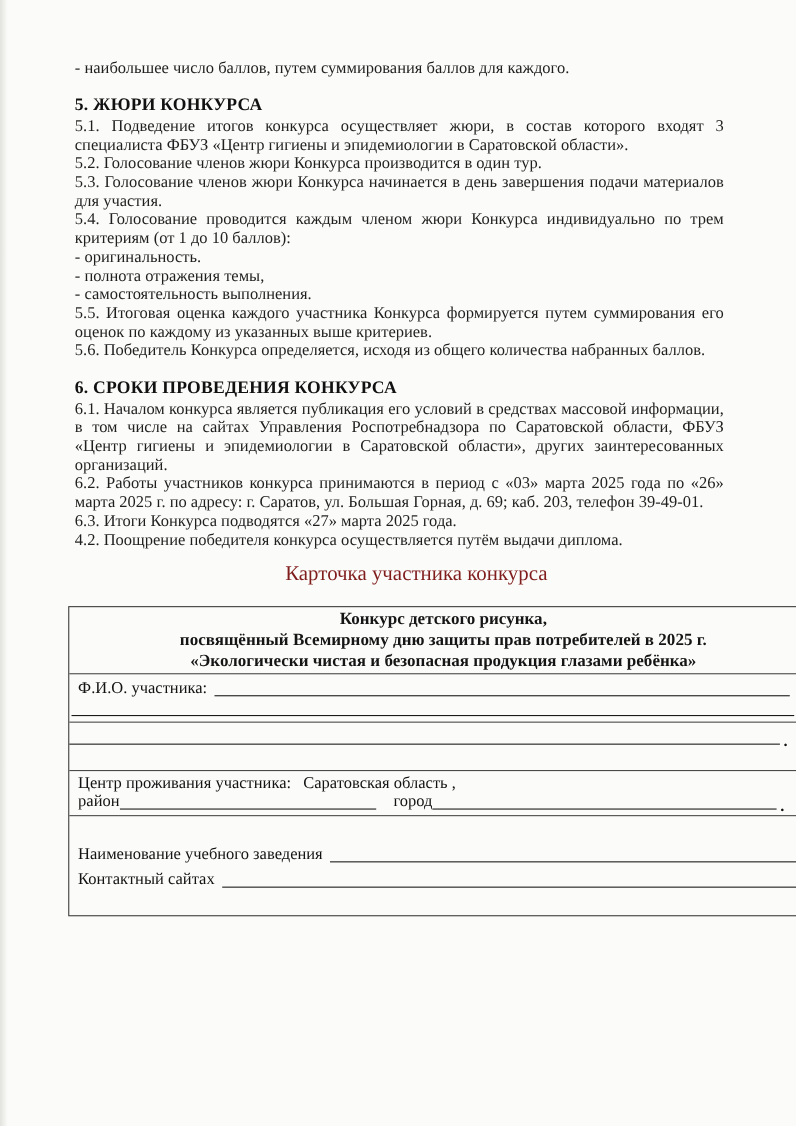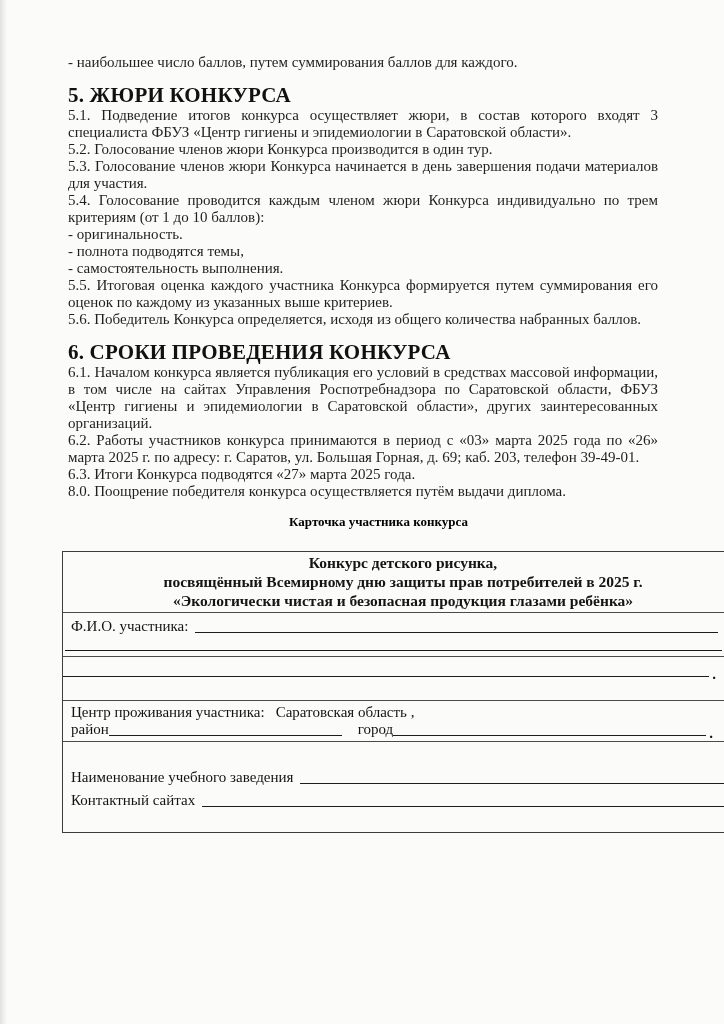--- a/index.html
+++ b/index.html
@@ -21,27 +21,27 @@
     pointer-events:none;
   }
 
   .doc {
     position:absolute; left:68px; top:54px; width:590px;
     font-size:15px; line-height:17px; color:#1f1f1f;
   }
   .para { margin:0; text-align:justify; }
   .para.nojust { text-align:left; }
   .sec-title {
-    font-size:21px; font-weight:bold; color:#111;
+    font-size:16px; font-weight:bold; color:#111;
     margin:16px 0 3px 0; line-height:17px; letter-spacing:.2px;
   }
 
   .card-wrap { position:absolute; left:62px; top:505px; width:633px; }
   .card-heading {
-    text-align:center; font-weight:bold; font-size:13px; color:#000000;
+    text-align:center; font-weight:normal; font-size:19px; color:#7f1d1d;
     margin:8px 0 0 0; line-height:17px;
   }
 
   .card {
     position:relative;
     margin-top:21px;
     box-sizing:border-box;
     width:682px;
     border:1.6px solid #3d3d3d;
     background:transparent;
@@ -97,30 +97,30 @@
 
   <div class="doc">
     <p class="para">- наибольшее число баллов, путем суммирования баллов для каждого.</p>
 
     <h2 class="sec-title">5. ЖЮРИ КОНКУРСА</h2>
     <p class="para">5.1. Подведение итогов конкурса осуществляет жюри, в состав которого входят 3 специалиста ФБУЗ «Центр гигиены и эпидемиологии в Саратовской области».</p>
     <p class="para">5.2. Голосование членов жюри Конкурса производится в один тур.</p>
     <p class="para">5.3. Голосование членов жюри Конкурса начинается в день завершения подачи материалов для участия.</p>
     <p class="para">5.4. Голосование проводится каждым членом жюри Конкурса индивидуально по трем критериям (от 1 до 10 баллов):</p>
     <p class="para nojust">- оригинальность.</p>
-    <p class="para nojust">- полнота подводятся темы,</p>
+    <p class="para nojust">- полнота отражения темы,</p>
     <p class="para nojust">- самостоятельность выполнения.</p>
     <p class="para">5.5. Итоговая оценка каждого участника Конкурса формируется путем суммирования его оценок по каждому из указанных выше критериев.</p>
     <p class="para">5.6. Победитель Конкурса определяется, исходя из общего количества набранных баллов.</p>
 
     <h2 class="sec-title">6. СРОКИ ПРОВЕДЕНИЯ КОНКУРСА</h2>
     <p class="para">6.1. Началом конкурса является публикация его условий в средствах массовой информации, в том числе на сайтах Управления Роспотребнадзора по Саратовской области, ФБУЗ «Центр гигиены и эпидемиологии в Саратовской области», других заинтересованных организаций.</p>
     <p class="para">6.2. Работы участников конкурса принимаются в период с «03» марта 2025 года по «26» марта 2025 г. по адресу: г. Саратов, ул. Большая Горная, д. 69; каб. 203, телефон 39-49-01.</p>
     <p class="para">6.3. Итоги Конкурса подводятся «27» марта 2025 года.</p>
-    <p class="para">8.0. Поощрение победителя конкурса осуществляется путём выдачи диплома.</p>
+    <p class="para">4.2. Поощрение победителя конкурса осуществляется путём выдачи диплома.</p>
   </div>
 
   <div class="card-wrap">
     <p class="card-heading">Карточка участника конкурса</p>
 
     <div class="card">
 
       <div class="row row-header">
         <div>Конкурс детского рисунка,</div>
         <div>посвящённый Всемирному дню защиты прав потребителей в 2025 г.</div>

